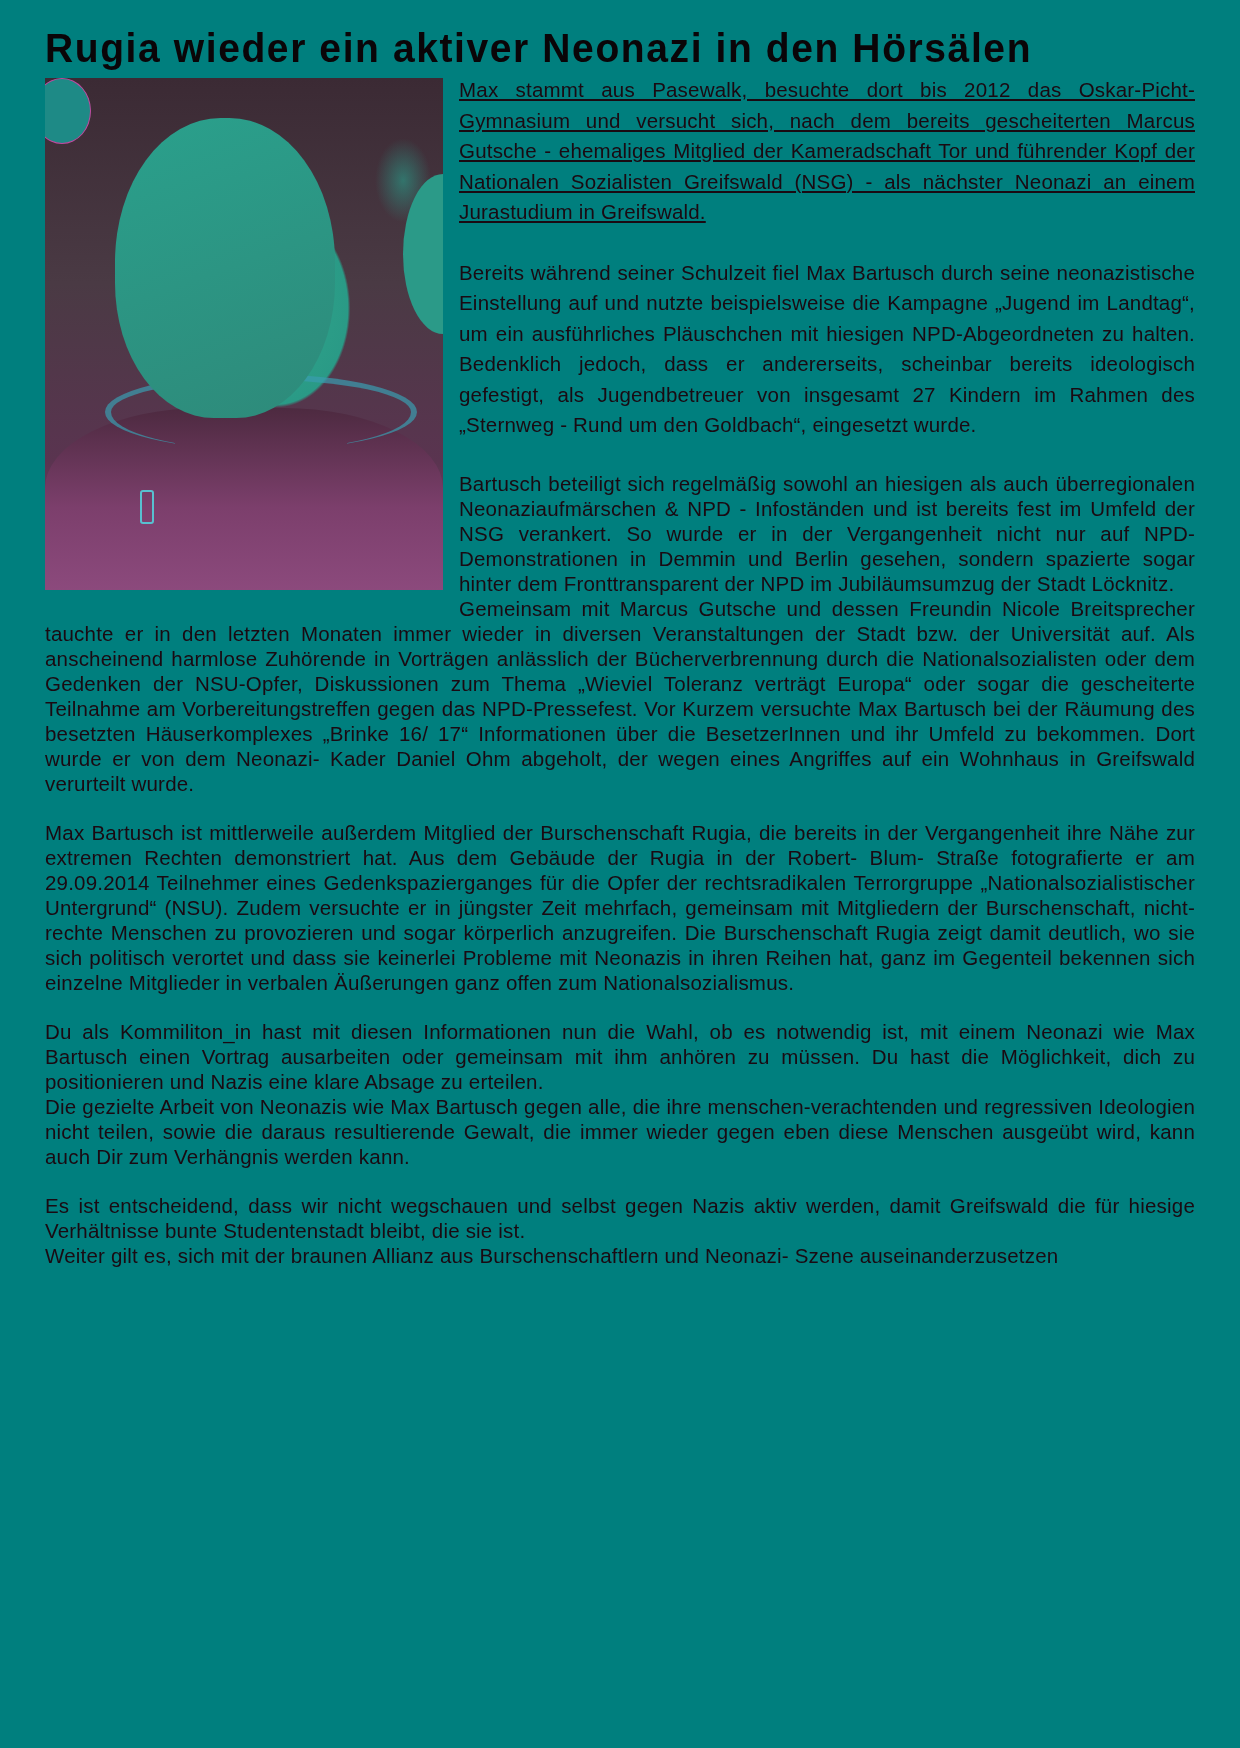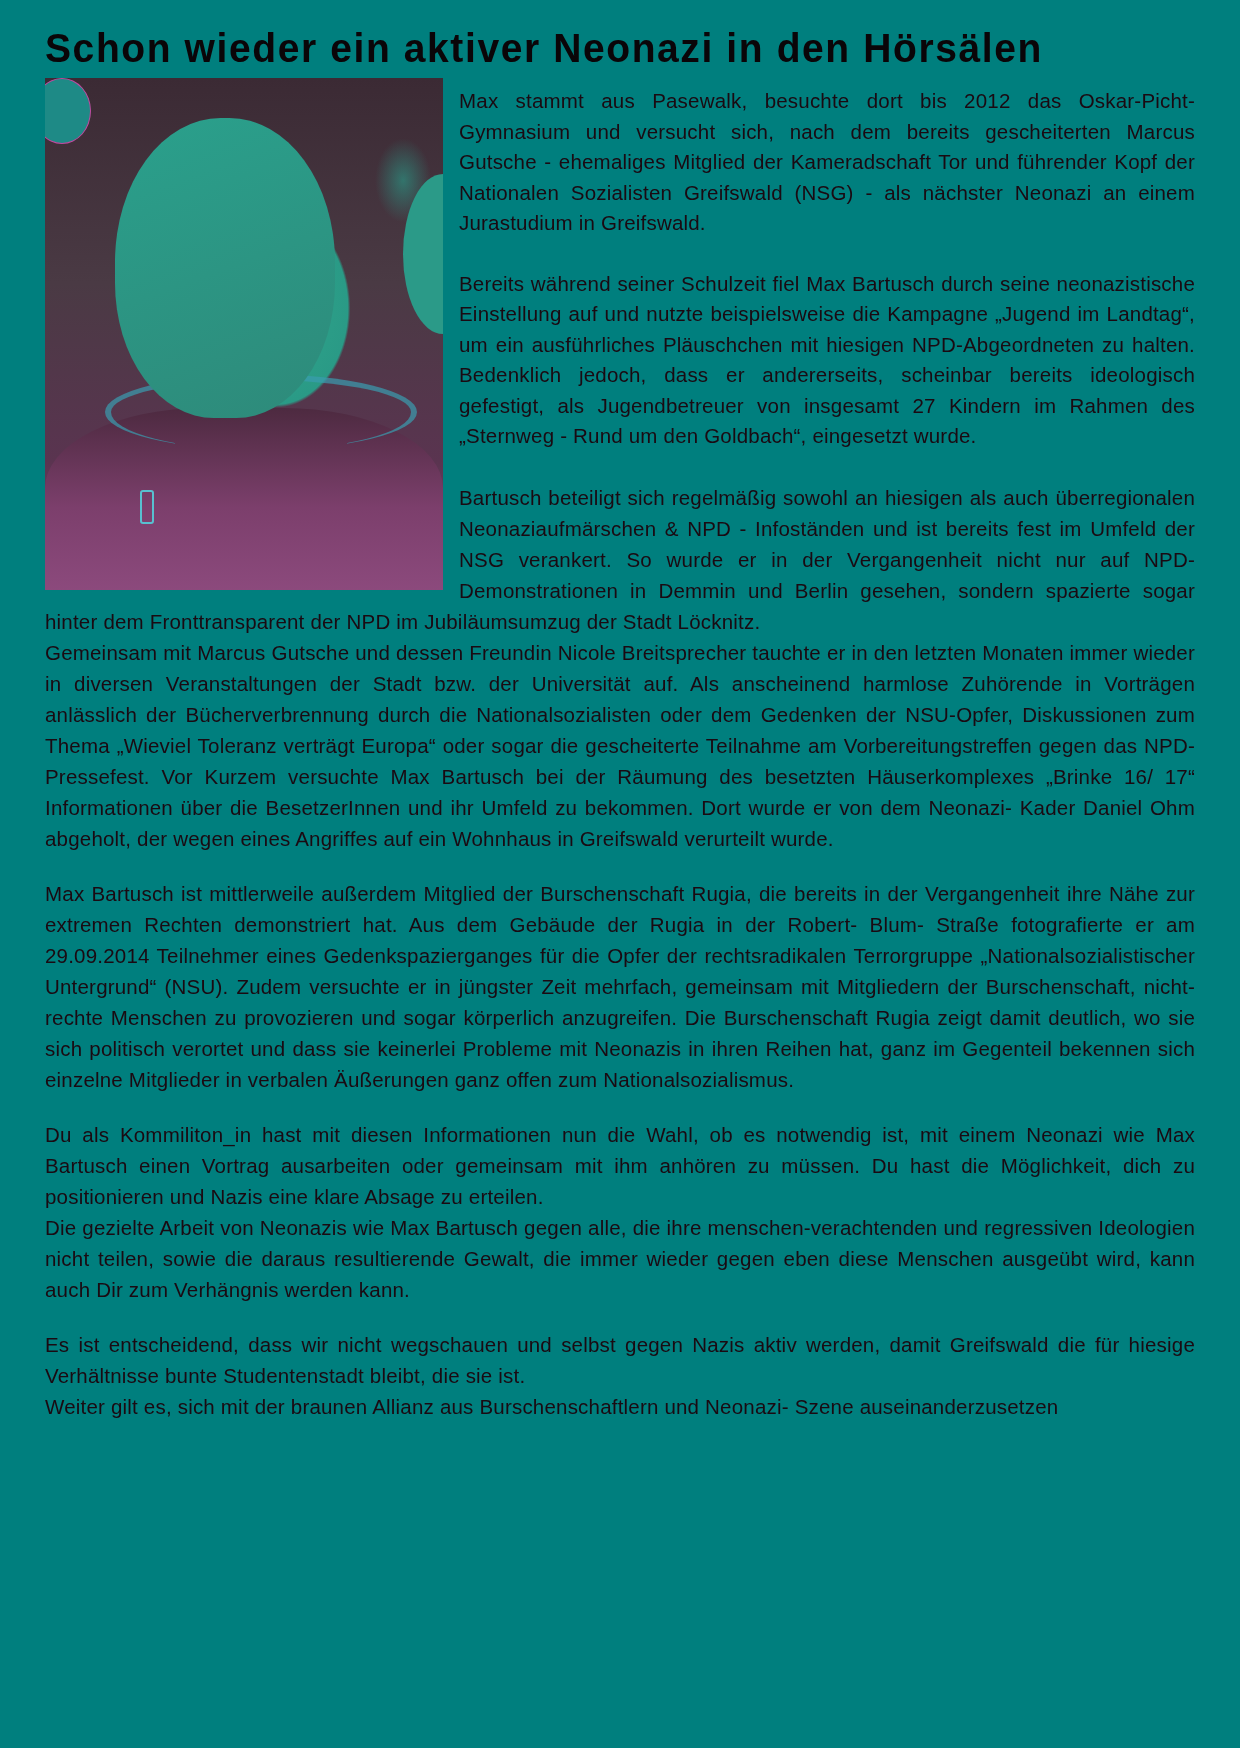--- a/index.html
+++ b/index.html
@@ -24,34 +24,34 @@
       radial-gradient(ellipse 40px 60px at 90% 20%, rgba(40,160,140,0.6), rgba(0,0,0,0) 70%),
       linear-gradient(180deg, #3b2a34 0%, #4a3a44 40%, #5a3450 75%, #8a4a7a 100%);
   }
   .photo .bubble-tl { position: absolute; left: -12px; top: 0px; width: 56px; height: 64px; border-radius: 50%; background: #1e8a86; border: 1px solid #c04aa0; }
   .photo .bubble-r { position: absolute; right: -40px; top: 96px; width: 80px; height: 160px; border-radius: 50%; background: #2b9a88; }
   .photo .face { position: absolute; left: 70px; top: 40px; width: 220px; height: 300px; border-radius: 48% 48% 45% 45%; background: linear-gradient(160deg, #2aa08c, #2e8a7a); }
   .photo .hood { position: absolute; left: 0; top: 330px; width: 100%; height: 200px; background: linear-gradient(180deg, #4d2a40 0%, #7c3f6c 50%, #8f4c80 100%); border-radius: 40% 40% 0 0; }
   .photo .collar { position: absolute; left: 60px; top: 296px; width: 300px; height: 70px; border-radius: 50%; border: 6px solid #3a9db0; border-bottom: none; opacity: .7; }
   .photo .zip { position: absolute; left: 95px; top: 412px; width: 10px; height: 30px; border: 2px solid #58c0d0; border-radius: 3px; }
   p {
-    margin: 0; font-size: 20.5px; line-height: 31px; letter-spacing: 0.2px;
+    margin: 0; font-size: 20.5px; line-height: 25px; letter-spacing: 0.2px;
     text-align: justify; hyphens: manual;
   }
-  .p1 { margin-top: 16px; line-height: 30.5px; }
+  .p1 { margin-top: 5px; line-height: 30.5px; text-decoration: underline; }
   .gap { height: 30px; }
   .gap-small { height: 24px; }
   .p2 { line-height: 30.5px; }
 </style>
 </head>
 <body>
 
 <div class="page">
   <h1>
-    <span>Schon wieder ein aktiver Neonazi in den Hörsälen</span><br>
+    <span>Rugia wieder ein aktiver Neonazi in den Hörsälen</span><br>
   </h1>
 
   <div class="photo">
     <div class="bubble-tl"></div>
     <div class="bubble-r"></div>
     <div class="hood"></div>
     <div class="collar"></div>
     <div class="face"></div>
     <div class="zip"></div>
   </div>

